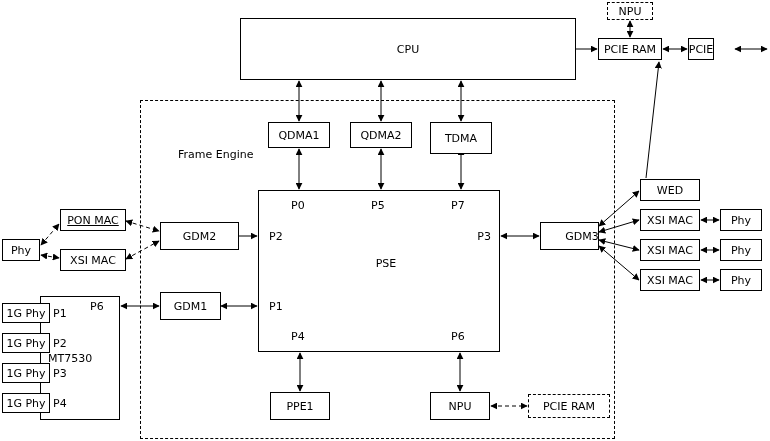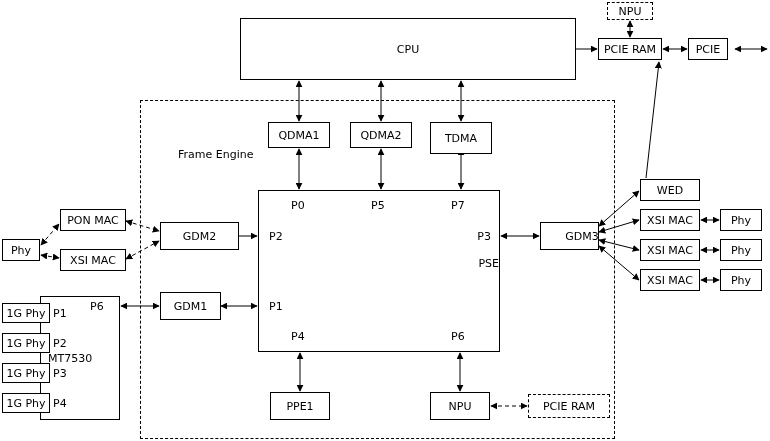--- a/index.html
+++ b/index.html
@@ -79,36 +79,36 @@
   <div class="box" style="left:240px; top:18px; width:336px; height:62px;">
     <span>CPU</span>
   </div>
 
   <div class="box dashed" style="left:607px; top:2px; width:46px; height:18px;">
     <span>NPU</span>
   </div>
   <div class="box" style="left:598px; top:38px; width:64px; height:22px;">
     <span>PCIE RAM</span>
   </div>
-  <div class="box" style="left:688px; top:38px; width:40px; height:22px;">
+  <div class="box" style="left:688px; top:38px; width:26px; height:22px;">
     <span>PCIE</span>
   </div>
 
   <div class="box" style="left:268px; top:122px; width:62px; height:26px;">
     <span>QDMA1</span>
   </div>
   <div class="box" style="left:350px; top:122px; width:62px; height:26px;">
     <span>QDMA2</span>
   </div>
   <div class="box" style="left:430px; top:122px; width:62px; height:32px;">
     <span>TDMA</span>
   </div>
 
   <div class="box" style="left:258px; top:190px; width:242px; height:162px;">
-    <span style="position:absolute; left:14px; right:0; top:66px; text-align:right;">PSE</span>
+    <span style="position:absolute; left:14px; right:0; top:66px; text-align:center;">PSE</span>
     <span class="port" style="left:32px; top:8px;">P0</span>
     <span class="port" style="left:112px; top:8px;">P5</span>
     <span class="port" style="left:192px; top:8px;">P7</span>
     <span class="port" style="left:10px; top:39px;">P2</span>
     <span class="port" style="left:10px; top:109px;">P1</span>
     <span class="port" style="right:8px; top:39px;">P3</span>
     <span class="port" style="left:32px; bottom:8px;">P4</span>
     <span class="port" style="left:192px; bottom:8px;">P6</span>
   </div>
 
@@ -125,21 +125,21 @@
   <div class="box" style="left:270px; top:392px; width:60px; height:28px;">
     <span>PPE1</span>
   </div>
   <div class="box" style="left:430px; top:392px; width:60px; height:28px;">
     <span>NPU</span>
   </div>
   <div class="box dashed" style="left:528px; top:394px; width:82px; height:24px;">
     <span>PCIE RAM</span>
   </div>
 
-  <div class="box" style="left:60px; top:209px; width:66px; height:22px;">
+  <div class="box" style="left:60px; top:209px; width:66px; height:22px;text-decoration:underline;">
     <span>PON MAC</span>
   </div>
   <div class="box" style="left:60px; top:249px; width:66px; height:22px;">
     <span>XSI MAC</span>
   </div>
   <div class="box" style="left:2px; top:239px; width:38px; height:22px;">
     <span>Phy</span>
   </div>
 
   <div class="box container" style="left:40px; top:296px; width:80px; height:124px;"></div>

